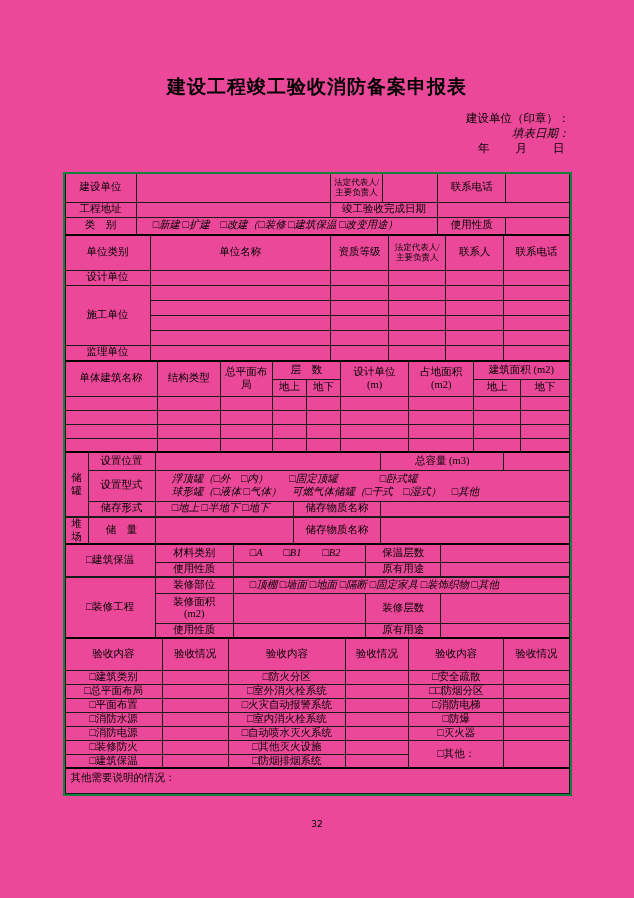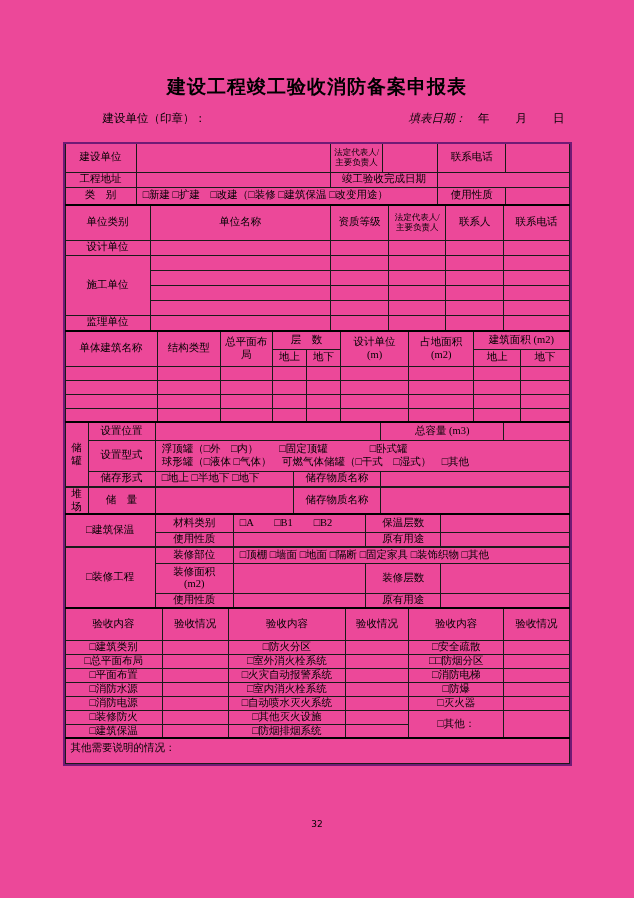--- a/index.html
+++ b/index.html
@@ -1,30 +1,30 @@
 <!DOCTYPE html>
 <html><head>
 <meta charset="utf-8">
 <style>
   html,body{margin:0;padding:0;background:#ffffff;}
   body{width:634px;height:898px;font-family:"Liberation Serif","DejaVu Serif",serif;color:#000;}
   .sheet{position:relative;width:634px;height:898px;background:#ec4899;overflow:hidden;}
   .title{padding-top:74px;text-align:center;font-size:19px;font-weight:bold;letter-spacing:1px;
          font-family:"DejaVu Sans","Liberation Sans",sans-serif;}
-  .preheader{width:505px;margin:11px auto 2px;display:flex;align-items:flex-end;font-size:11.5px;}
+  .preheader{width:505px;margin:11px auto 2px;display:flex;align-items:flex-end;font-size:11.5px;flex-direction:column;}
   .ph-seal{margin-left:38px;}
   .ph-date{margin-left:auto;font-style:italic;}
   .ph-ymd{margin-left:12px;margin-right:4px;letter-spacing:1px;}
-  .frame{width:505px;margin:16px auto;border:2px solid #701a75;}
+  .frame{width:505px;margin:16px auto;border:2px solid #15803d;}
   table.sec{border-collapse:collapse;table-layout:fixed;width:100%;}
   table.sec.divider{border-bottom:2px solid #000;}
   table.sec tr:first-child td{border-top-width:0;}
   td{border:1px solid #1a1a1a;font-size:10.5px;text-align:center;vertical-align:middle;
      padding:0 2px;line-height:1.2;overflow:hidden;}
-  .tl{text-align:left;padding-left:6px;}
+  .tl{text-align:left;padding-left:16px;font-style:italic;}
   .sm{font-size:8.5px;line-height:1.15;}
   .pre{white-space:pre-line;}
   .bt td{border-top-width:2px;}
   .notes-cell{text-align:left;vertical-align:top;padding:3px 5px;}
   .pageno{position:absolute;left:0;right:0;top:819px;text-align:center;
           font-size:9px;font-family:"DejaVu Sans",sans-serif;}
 </style>
 </head>
 <body>
 

